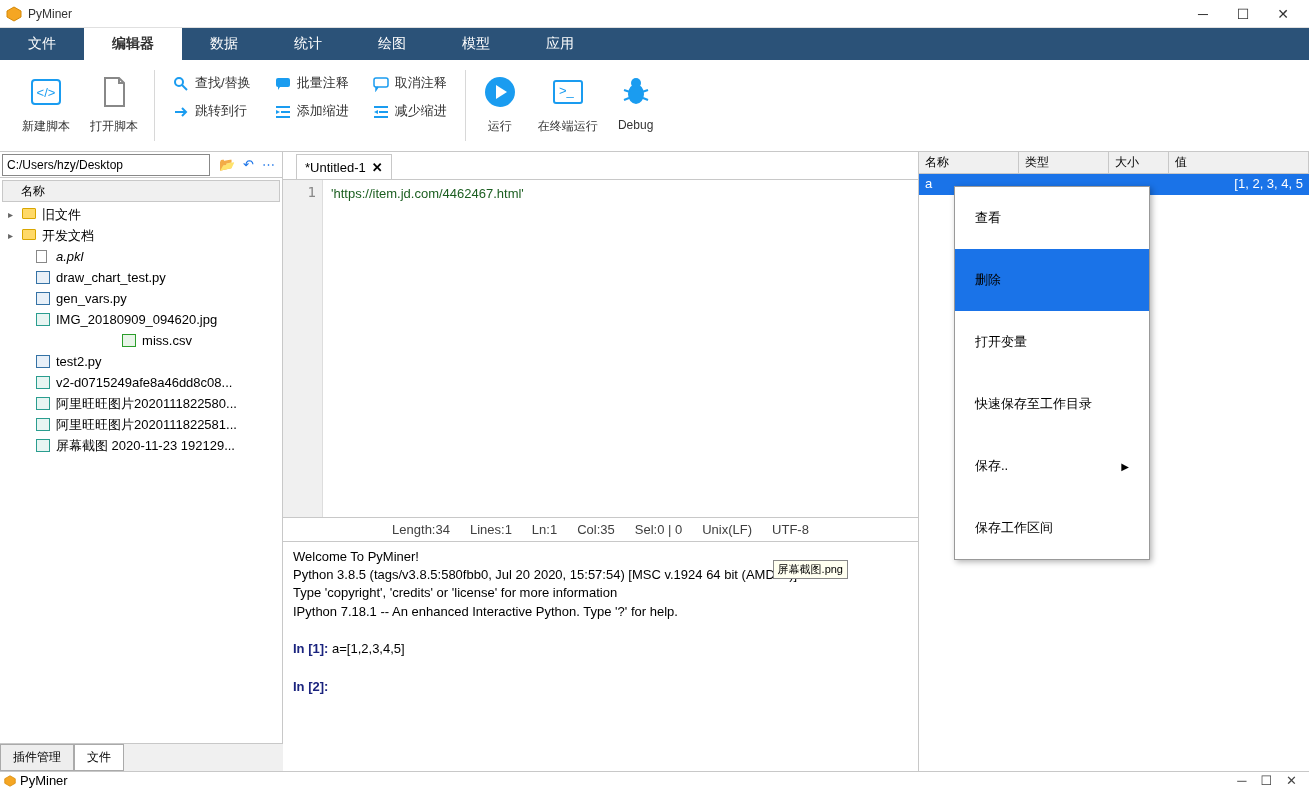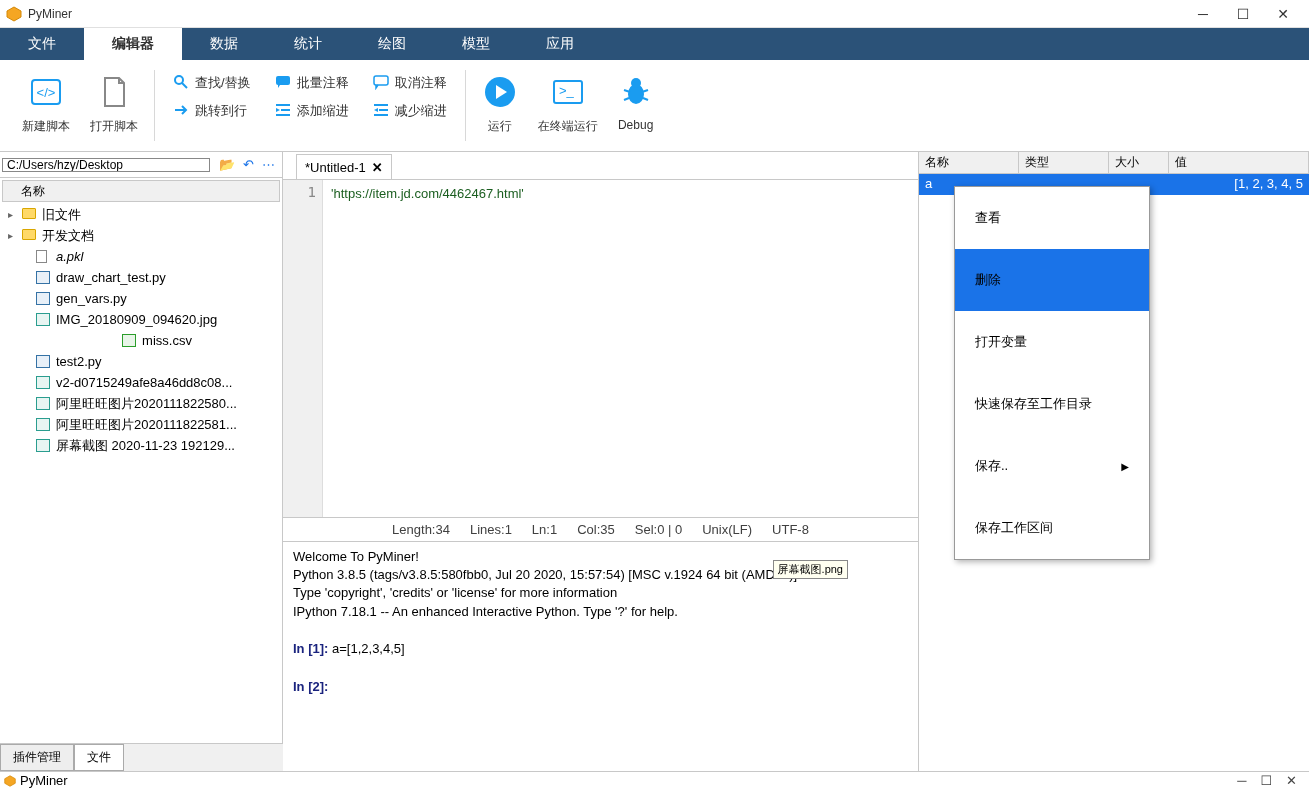--- a/index.html
+++ b/index.html
@@ -17,31 +17,31 @@
 .menu-tab { padding: 0 28px; height: 32px; display: flex; align-items: center; color: #fff; cursor: pointer; font-size: 14px; }
 .menu-tab.active { background: #fff; color: #333; font-weight: bold; }
 
 
 .ribbon { height: 92px; background: #fff; border-bottom: 1px solid #c8c8c8; display: flex; padding: 6px 12px; gap: 0; }
 .ribbon-group { display: flex; flex-direction: column; align-items: center; padding: 2px 10px; }
 .ribbon-group.big { justify-content: flex-start; }
 .ribbon-icon-big { width: 36px; height: 36px; margin-top: 6px; margin-bottom: 8px; display:flex; align-items:center; justify-content:center; }
 .ribbon-label { font-size: 12px; color: #333; text-align: center; white-space: nowrap; }
 .ribbon-stack { display: flex; flex-direction: column; gap: 10px; padding: 8px 12px; }
-.ribbon-item-small { display: flex; align-items: flex-start; gap: 6px; font-size: 13px; color: #333; cursor: pointer; }
+.ribbon-item-small { display: flex; align-items: flex-end; gap: 6px; font-size: 13px; color: #333; cursor: pointer; }
 .ribbon-item-small .micon { width: 16px; height: 16px; display:flex; align-items:center; justify-content:center; }
 .ribbon-sep { width: 1px; background: #d8d8d8; margin: 4px 6px; }
 
 
 .main { position: absolute; top: 152px; bottom: 0; left: 0; right: 0; display: flex; flex-direction: column; }
 
 
 .left-panel { width: 283px; position: absolute; top: 0; bottom: 46px; left: 0; background: #fff; border-right: 1px solid #c8c8c8; display:flex; flex-direction:column; }
 .path-bar { height: 26px; display: flex; align-items: center; border-bottom: 1px solid #c8c8c8; }
-.path-input { flex: 1; height: 14px; border: 1px solid #888; margin: 2px; padding: 0 4px; font-size: 12px; }
+.path-input { flex: 1; height: 22px; border: 1px solid #888; margin: 2px; padding: 0 4px; font-size: 12px; }
 .path-btns { display: flex; gap: 2px; padding: 0 4px; }
 .path-btn { color: #1a73e8; cursor: pointer; font-size: 13px; padding:0 3px; }
 .file-header { height: 22px; background: #f0f0f0; border: 1px solid #c8c8c8; display:flex; align-items:center; padding-left: 18px; font-size:12px; margin:2px 2px 0 2px;}
 .file-tree { flex:1; overflow:auto; padding:2px 4px;}
 .file-item { height: 21px; display: flex; align-items: center; gap: 4px; padding-left: 6px; font-size: 13px; cursor: pointer; white-space: nowrap; overflow:hidden; text-overflow:ellipsis;}
 .file-item .expand { width: 10px; color: #666; font-size:10px;}
 .file-item .ficon { width: 16px; height: 14px; flex-shrink:0;}
 .folder-ico { background: #ffd968; border: 1px solid #d9a600; border-radius:1px; width:14px; height:11px;}
 .file-ico { background: #fff; border: 1px solid #888; width:11px; height:13px;}
 .py-ico { width:14px; height:13px; border:1px solid #3572A5; background:#e8f0f8;}

